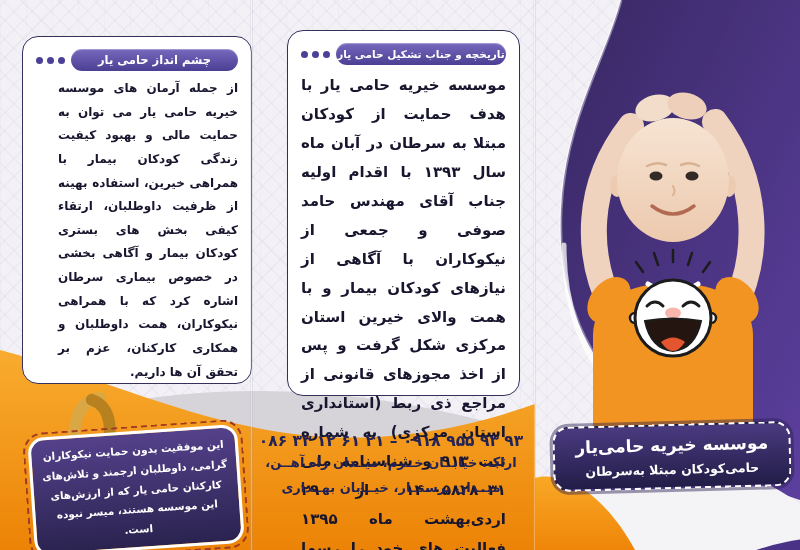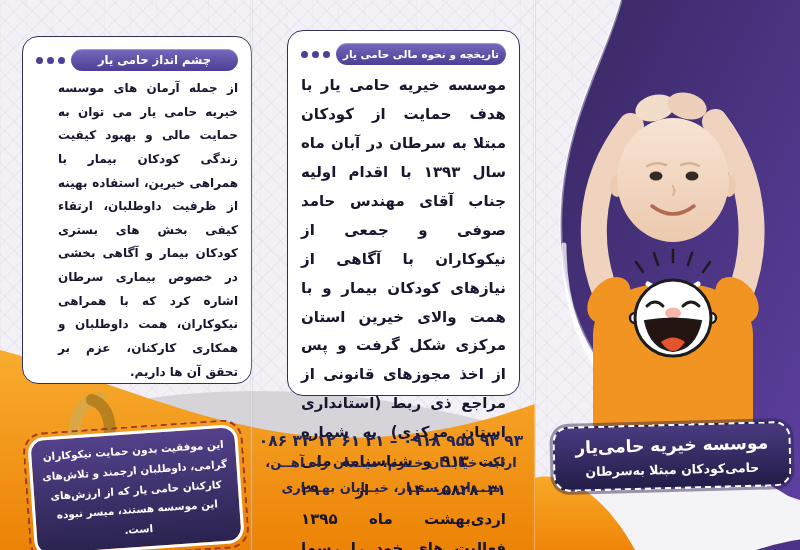--- a/index.html
+++ b/index.html
@@ -178,21 +178,21 @@
     </div>
   </div>
 
   <div class="card" id="card-mid">
     <div class="card-header">
       <span class="hdr-dots">
           <i></i>
           <i></i>
           <i></i>
         </span>
-      <span class="hdr-pill">تاریخچه و نحوه مالی حامی یار</span>
+      <span class="hdr-pill">تاریخچه و جناب تشکیل حامی یار</span>
     </div>
     <div class="body-text">موسسه خیریه حامی یار با هدف حمایت از کودکان مبتلا به سرطان در آبان ماه سال ۱۳۹۳ با اقدام اولیه جناب آقای مهندس حامد صوفی و جمعی از نیکوکاران با آگاهی از نیازهای کودکان بیمار و با همت والای خیرین استان مرکزی شکل گرفت و پس از اخذ مجوزهای قانونی از مراجع ذی ربط (استانداری استان مرکزی) به شماره ثبت ۹۱۳ و شناسنامه ملی ۱۴۰۰۵۸۲۸۰۳۱ از ۲۹ اردی‌بهشت ماه ۱۳۹۵ فعالیت های خود را رسما ادامه داد. اینک اما با اخذ مجوز از وزرات کشور بعنوان اولین و تنها تشکل ملی در استان مرکزی در حال فعالیت می باشد.</div>
   </div>
 
   <div id="contact">
     <div id="phone">۰۸۶ ۳۳ ۱۲ ۶۱ ۲۱ – ۰۹۱۸ ۹۵۵ ۹۳ ۹۳</div>
     <div class="addr">اراک، خیابــان خــرم، میــدان راه آهــن،</div>
     <div class="addr">میــدان پرستــار، خیــابان بهــداری</div>
   </div>
 

